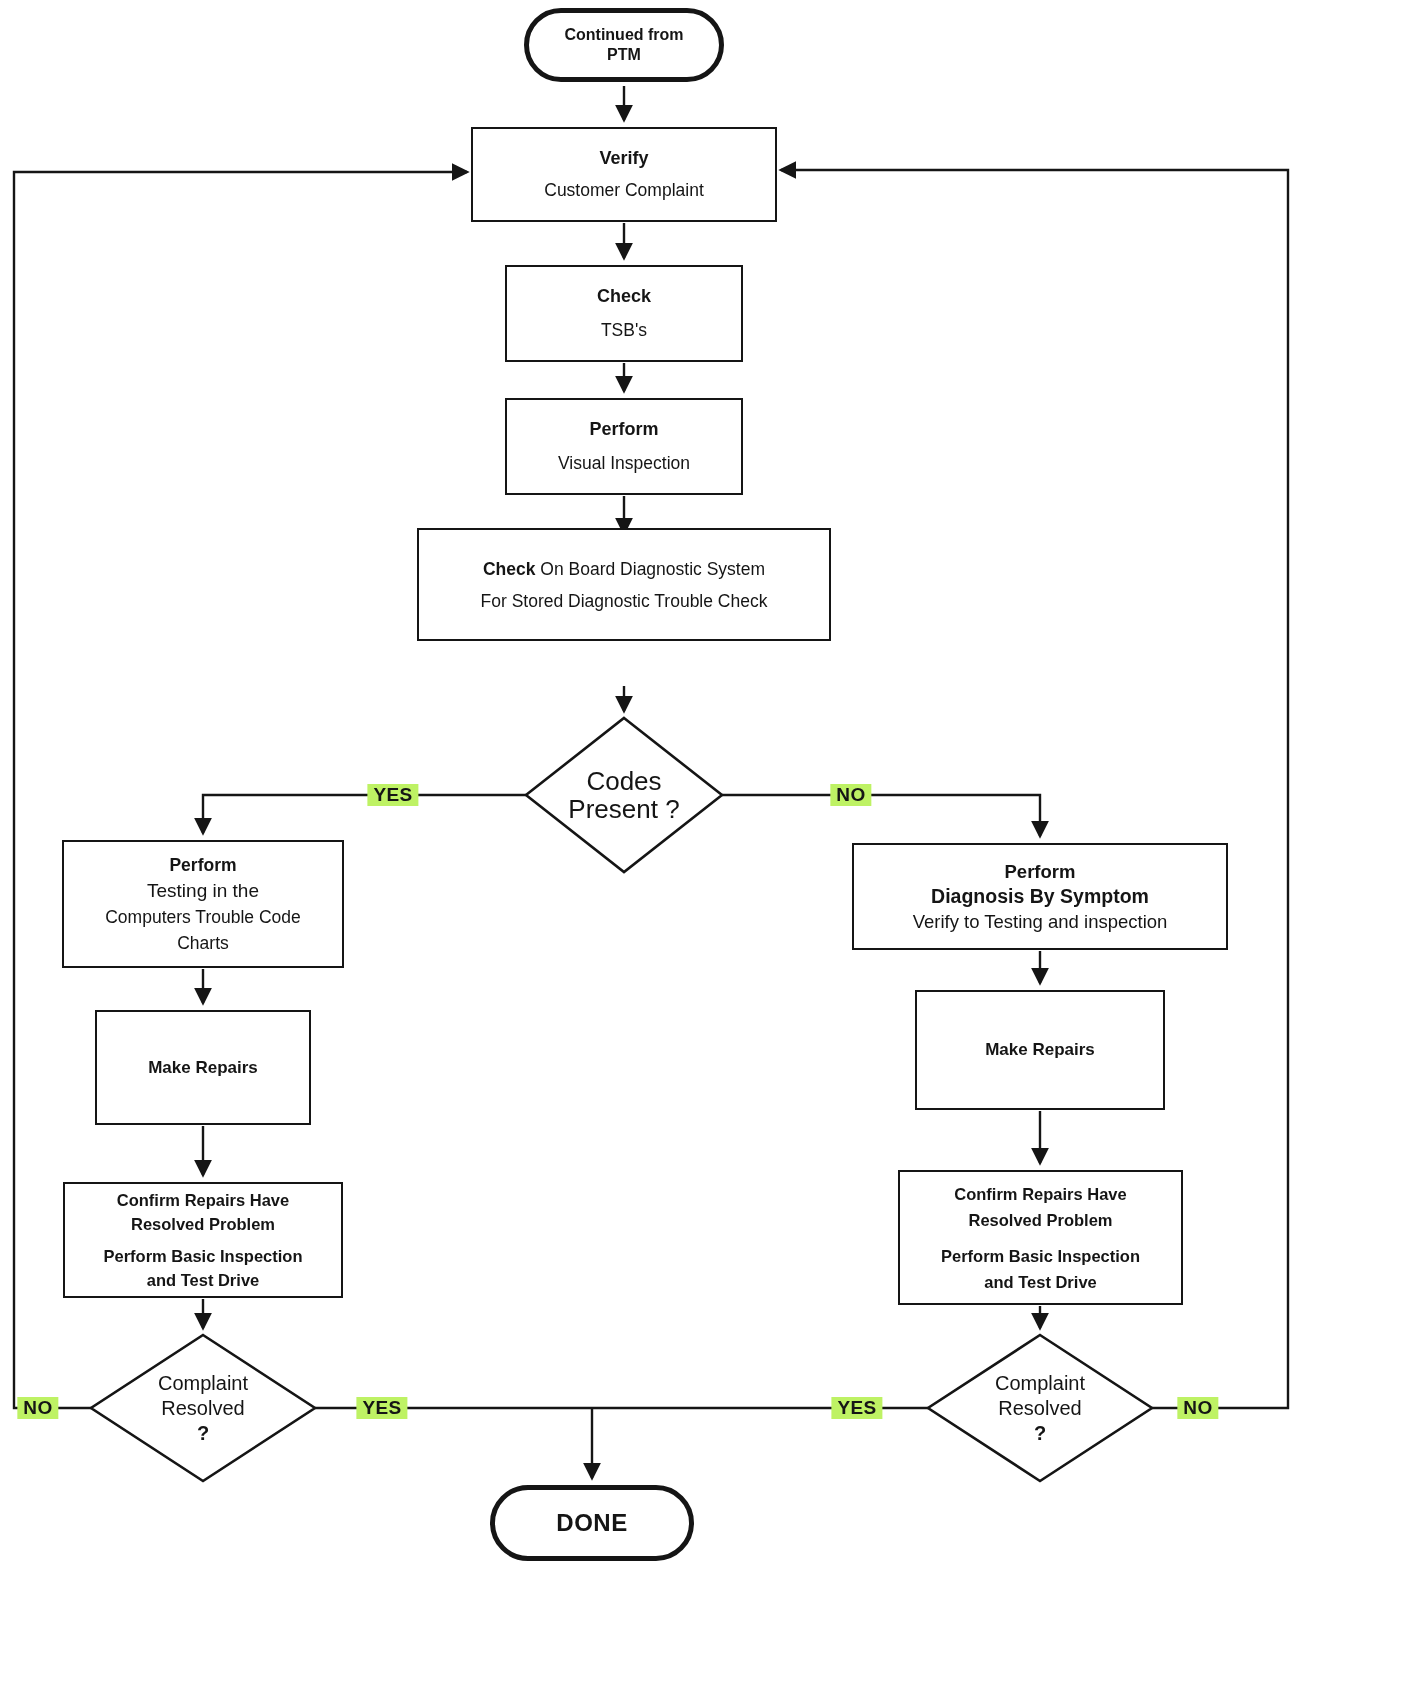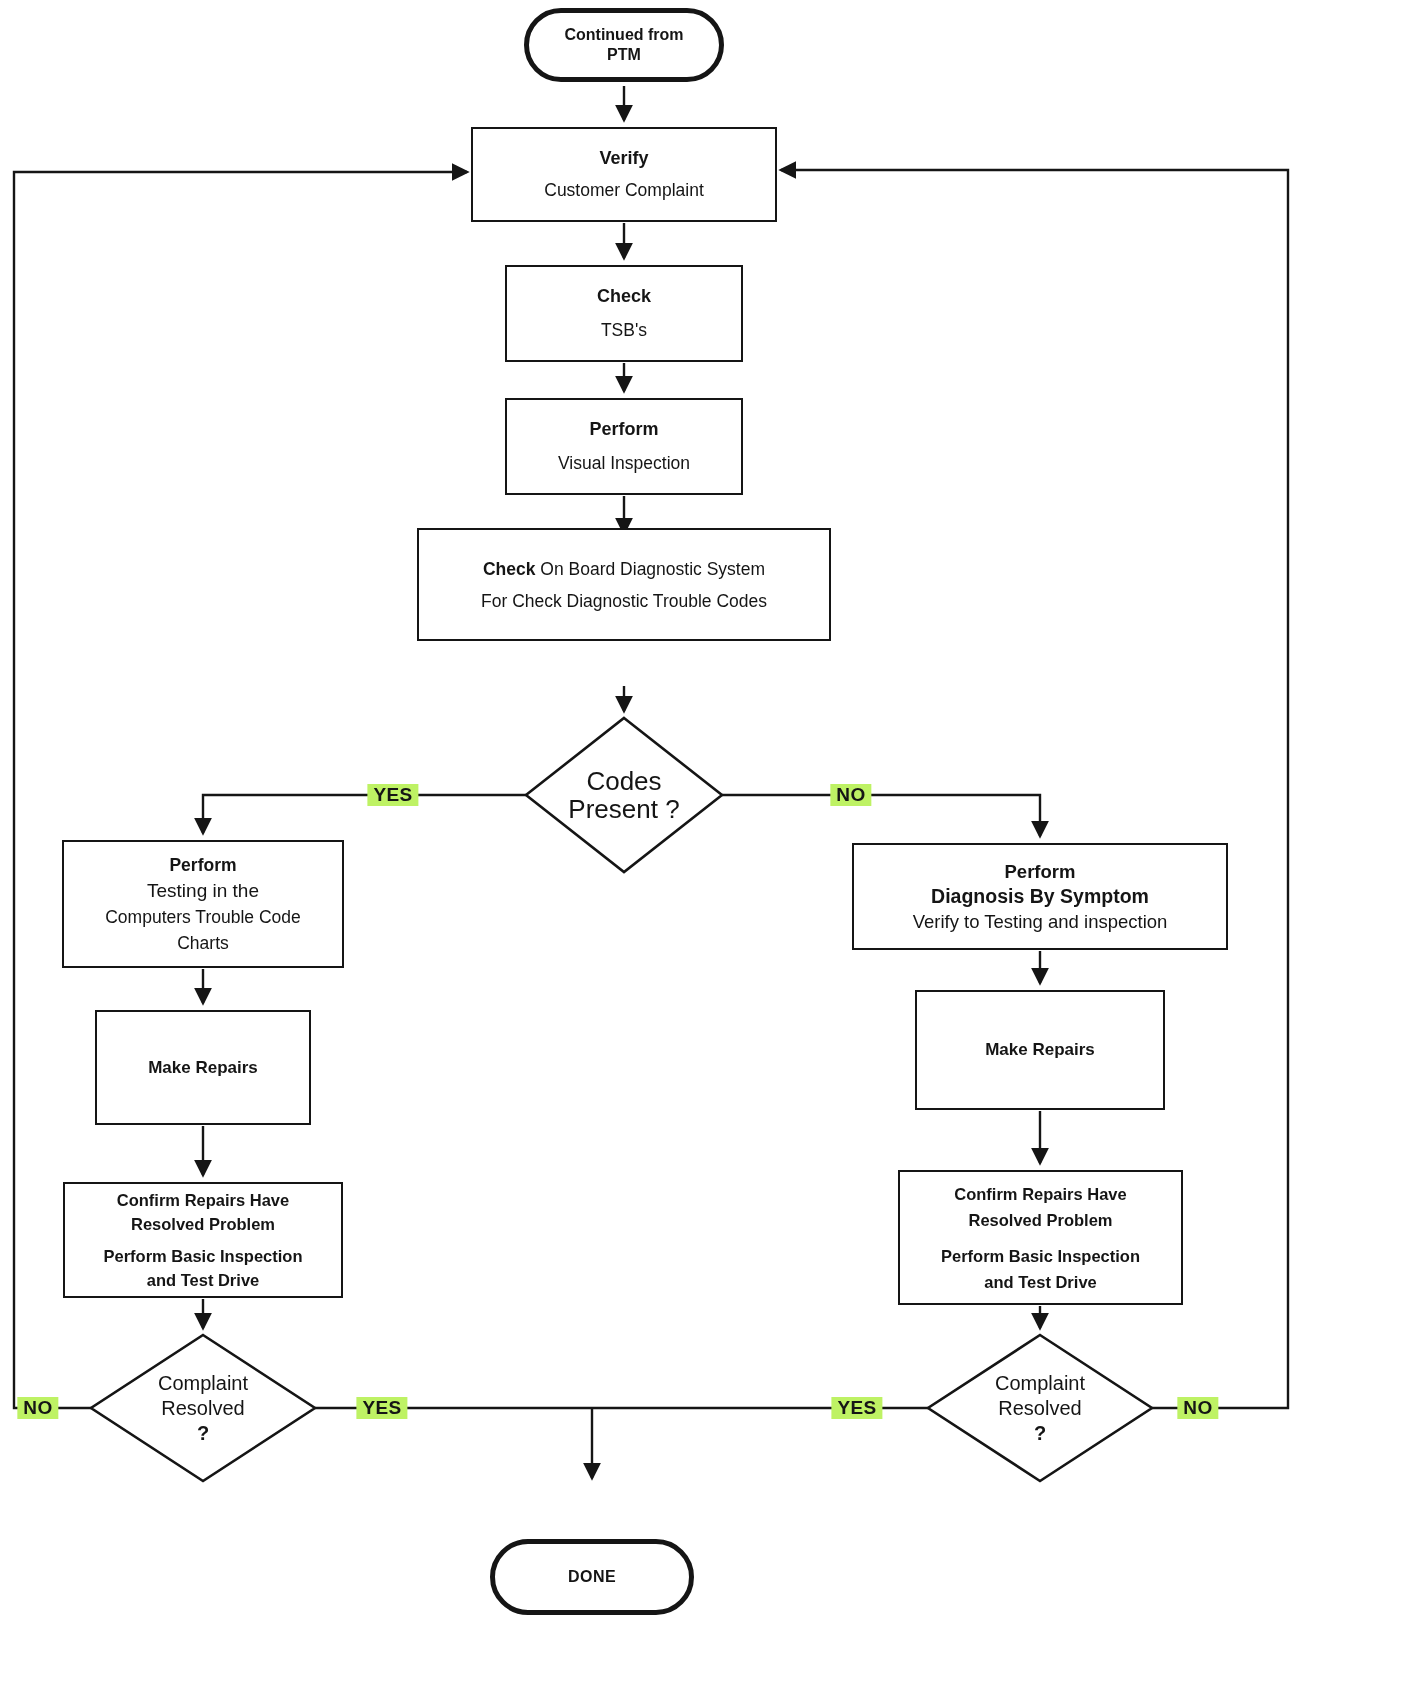--- a/index.html
+++ b/index.html
@@ -41,21 +41,21 @@
   .n-symptom .ln { line-height:25px; font-size:18.5px; }
   .n-symptom .ln.big { font-size:19.5px;font-weight:bold; }
   .n-repairs-l { left:95px; top:1010px; width:216px; height:115px; font-weight:bold; font-size:17px; }
   .n-repairs-r { left:915px; top:990px; width:250px; height:120px; font-weight:bold; font-size:17px; }
   .n-confirm-l { left:63px; top:1182px; width:280px; height:116px; font-weight:bold; font-size:16.5px; }
   .n-confirm-l .ln { line-height:24px; }
   .n-confirm-l .grp2 { margin-top:8px; }
   .n-confirm-r { left:898px; top:1170px; width:285px; height:135px; font-weight:bold; font-size:16.5px; }
   .n-confirm-r .ln { line-height:26px; }
   .n-confirm-r .grp2 { margin-top:10px; }
-  .n-done { left:490px; top:1539px; width:204px; height:76px; font-size:16px; letter-spacing:.5px; }
+  .n-done { left:490px; top:1485px; width:204px; height:76px; font-size:24px; letter-spacing:.5px; }
 
   .d-codes { left:624px; top:795px; font-size:26px; line-height:28px; }
   .d-resolved-l { left:203px; top:1408px; font-size:20px; line-height:25px; }
   .d-resolved-r { left:1040px; top:1408px; font-size:20px; line-height:25px; }
 </style>
 </head>
 <body>
 
 <div class="canvas">
 
@@ -107,21 +107,21 @@
     <span class="ln s">TSB's</span>
   </div>
 
   <div class="node n-visual">
     <span class="ln t">Perform</span>
     <span class="ln s">Visual Inspection</span>
   </div>
 
   <div class="node n-obd">
     <span class="ln"><span class="b">Check</span><span> On Board Diagnostic System</span></span>
-    <span class="ln">For Check Diagnostic Trouble Codes</span>
+    <span class="ln">For Stored Diagnostic Trouble Check</span>
   </div>
 
   <div class="dtext d-codes">
     <span class="ln">Codes</span>
     <span class="ln">Present ?</span>
   </div>
 
   <div class="node n-testing">
     <span class="ln b">Perform</span>
     <span class="ln big">Testing in the</span>

